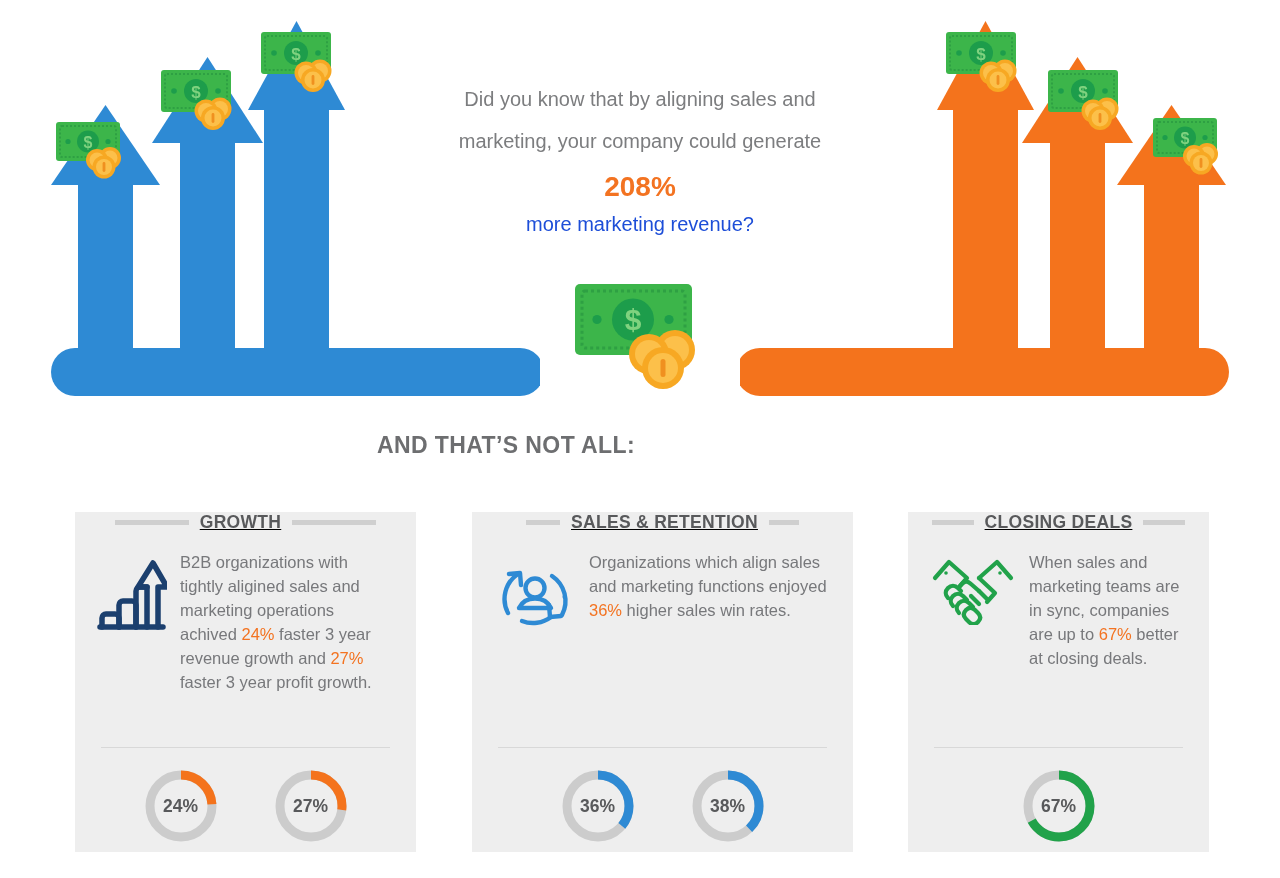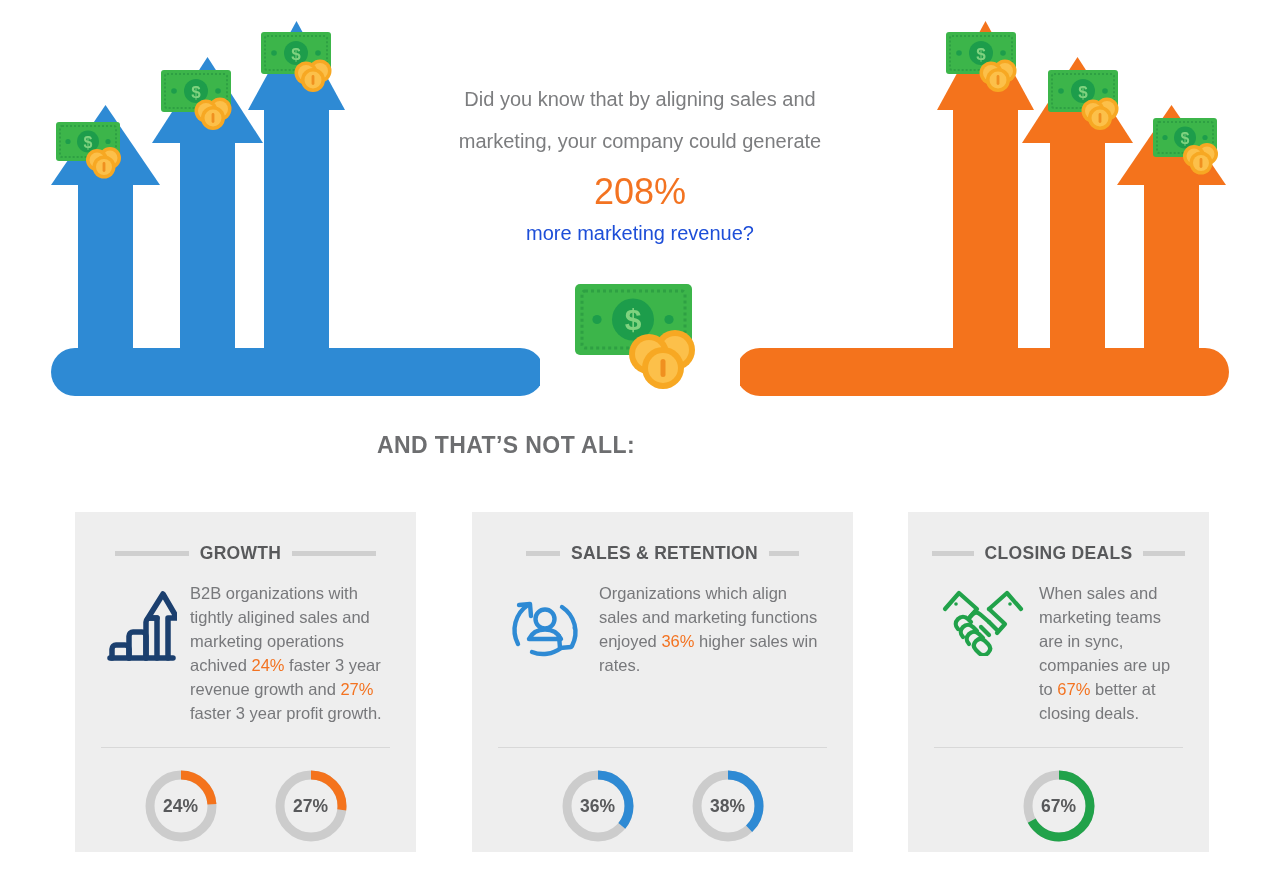--- a/index.html
+++ b/index.html
@@ -30,21 +30,21 @@
   }
   .hl-title {
     font-size: 23px; font-weight: bold; letter-spacing: .4px;
     color: #6d6e70; margin: 0 0 14px 0; line-height: 1.1;
   }
   .hl-sub {
     font-size: 20px; color: #7c7d7f; line-height: 1.32; margin: 16px;
     font-weight: normal;
   }
   .hl-big {
-    font-size: 36px; font-weight: normal; color: #f37321;
+    font-size: 28px; font-weight: bold; color: #f37321;
     line-height: 1.15; margin: 12px 0 8px 0;
   }
   .hl-tail { font-size: 20px; color: #1d4ed8; line-height: 1.3; margin: 0; }
 
   
   .section-heading {
     position: absolute; left: 0; top: 432px; width: 1012px;
     text-align: center;
     font-size: 23px; font-weight: bold; letter-spacing: .4px;
     color: #6d6e70;
@@ -58,34 +58,34 @@
     height: 340px;
     padding: 0;
   }
   .card-1 { left: 75px;  width: 341px; }
   .card-2 { left: 472px; width: 381px; }
   .card-3 { left: 908px; width: 301px; }
 
   .card-head {
     display: flex; align-items: center; justify-content: center;
     gap: 11px;
-    margin-top: 31px;
     padding: 0 14px;
+    text-decoration: underline;
   }
   .dash {
     height: 5px; background: #cfcfcf; flex: 0 0 auto;
   }
   .card-title {
     font-size: 17.5px; font-weight: bold; color: #58595b;
     letter-spacing: .3px; white-space: nowrap;
   }
 
   .card-body {
     display: flex; align-items: flex-start; gap: 13px;
-    padding: 18px 26px 0 32px;
+    padding: 18px 26px 0 22px;
   }
   .card-icon { flex: 0 0 auto; padding-top: 4px; }
   .card-icon svg { display: block; }
   .card-text {
     font-size: 16.5px; line-height: 1.45; color: #77787b;
   }
   .card-text .pct { color: #f37321; }
 
   .card-sep {
     position: absolute; left: 26px; right: 26px;

